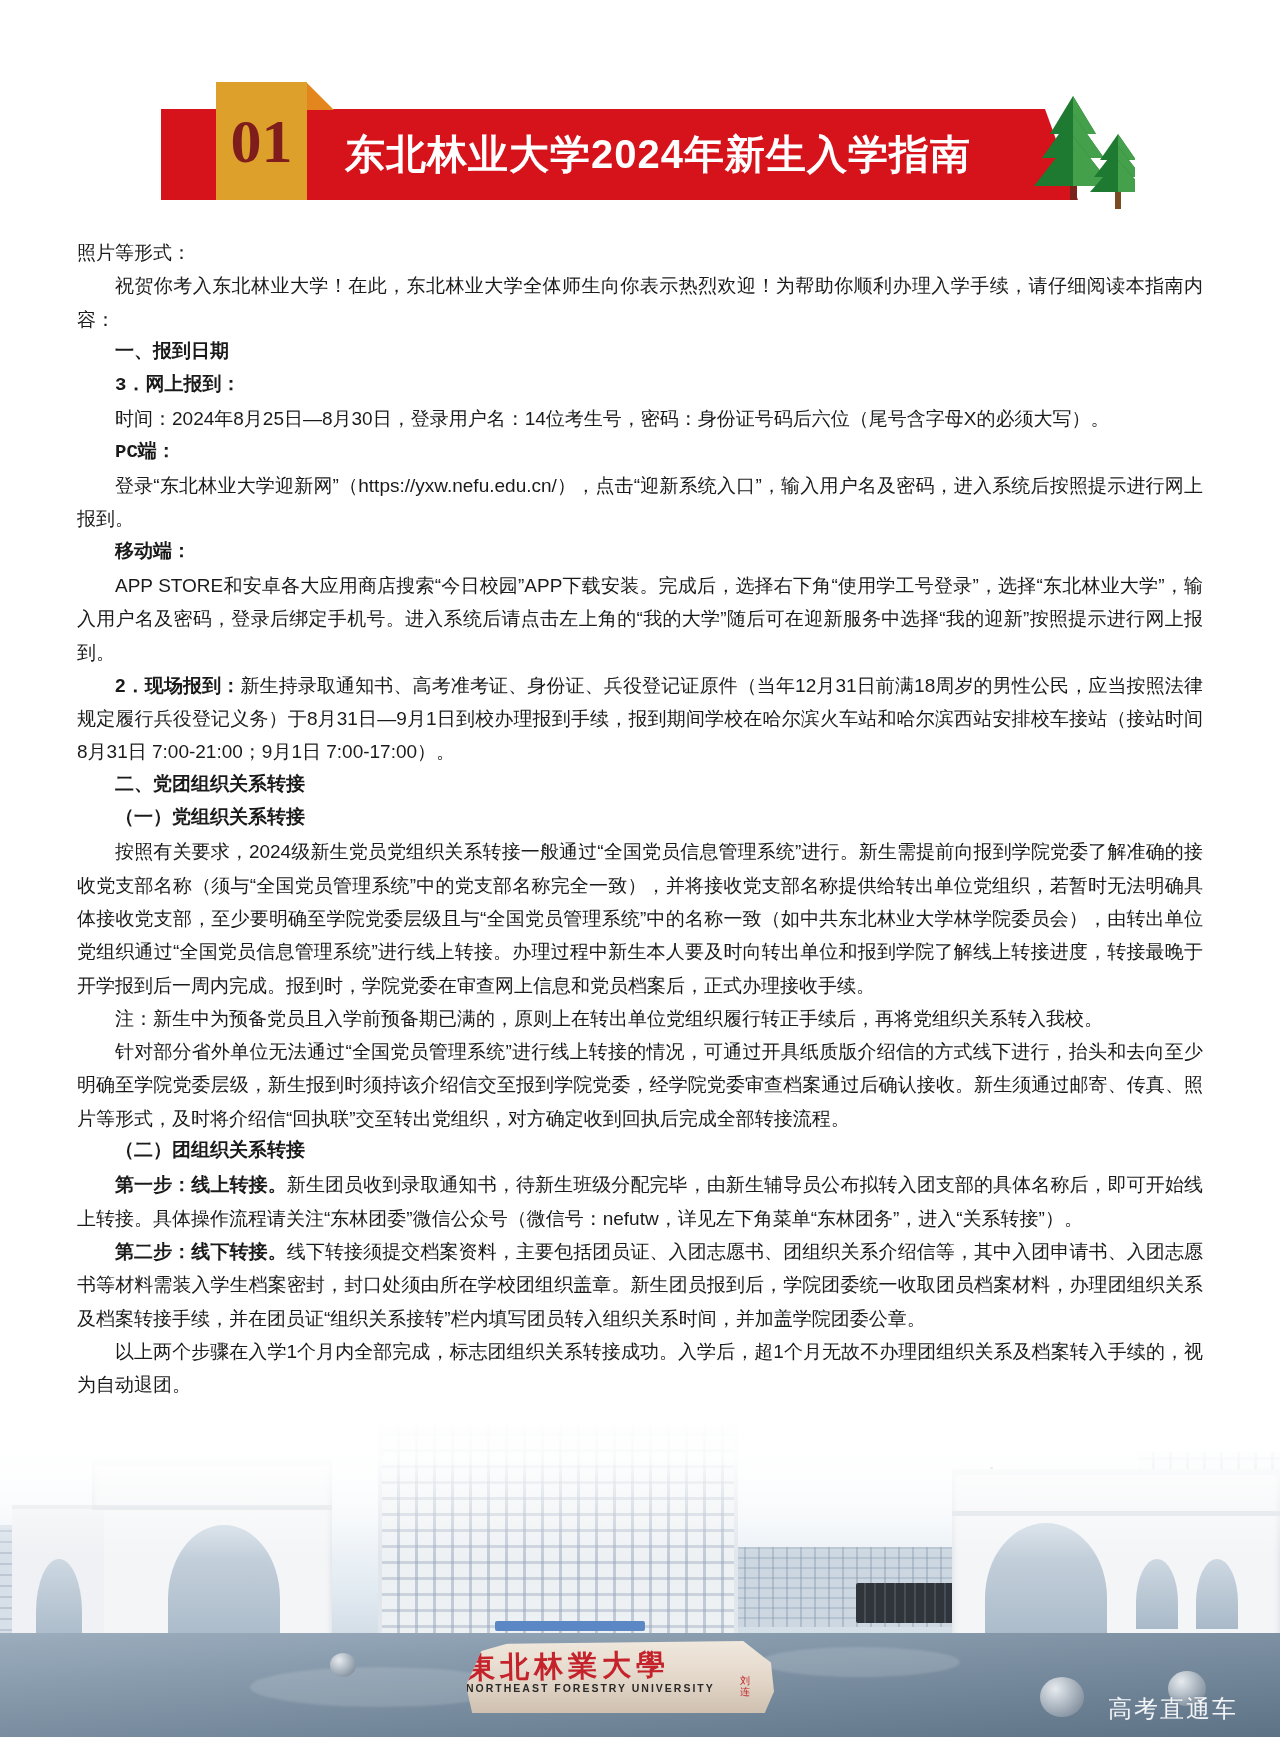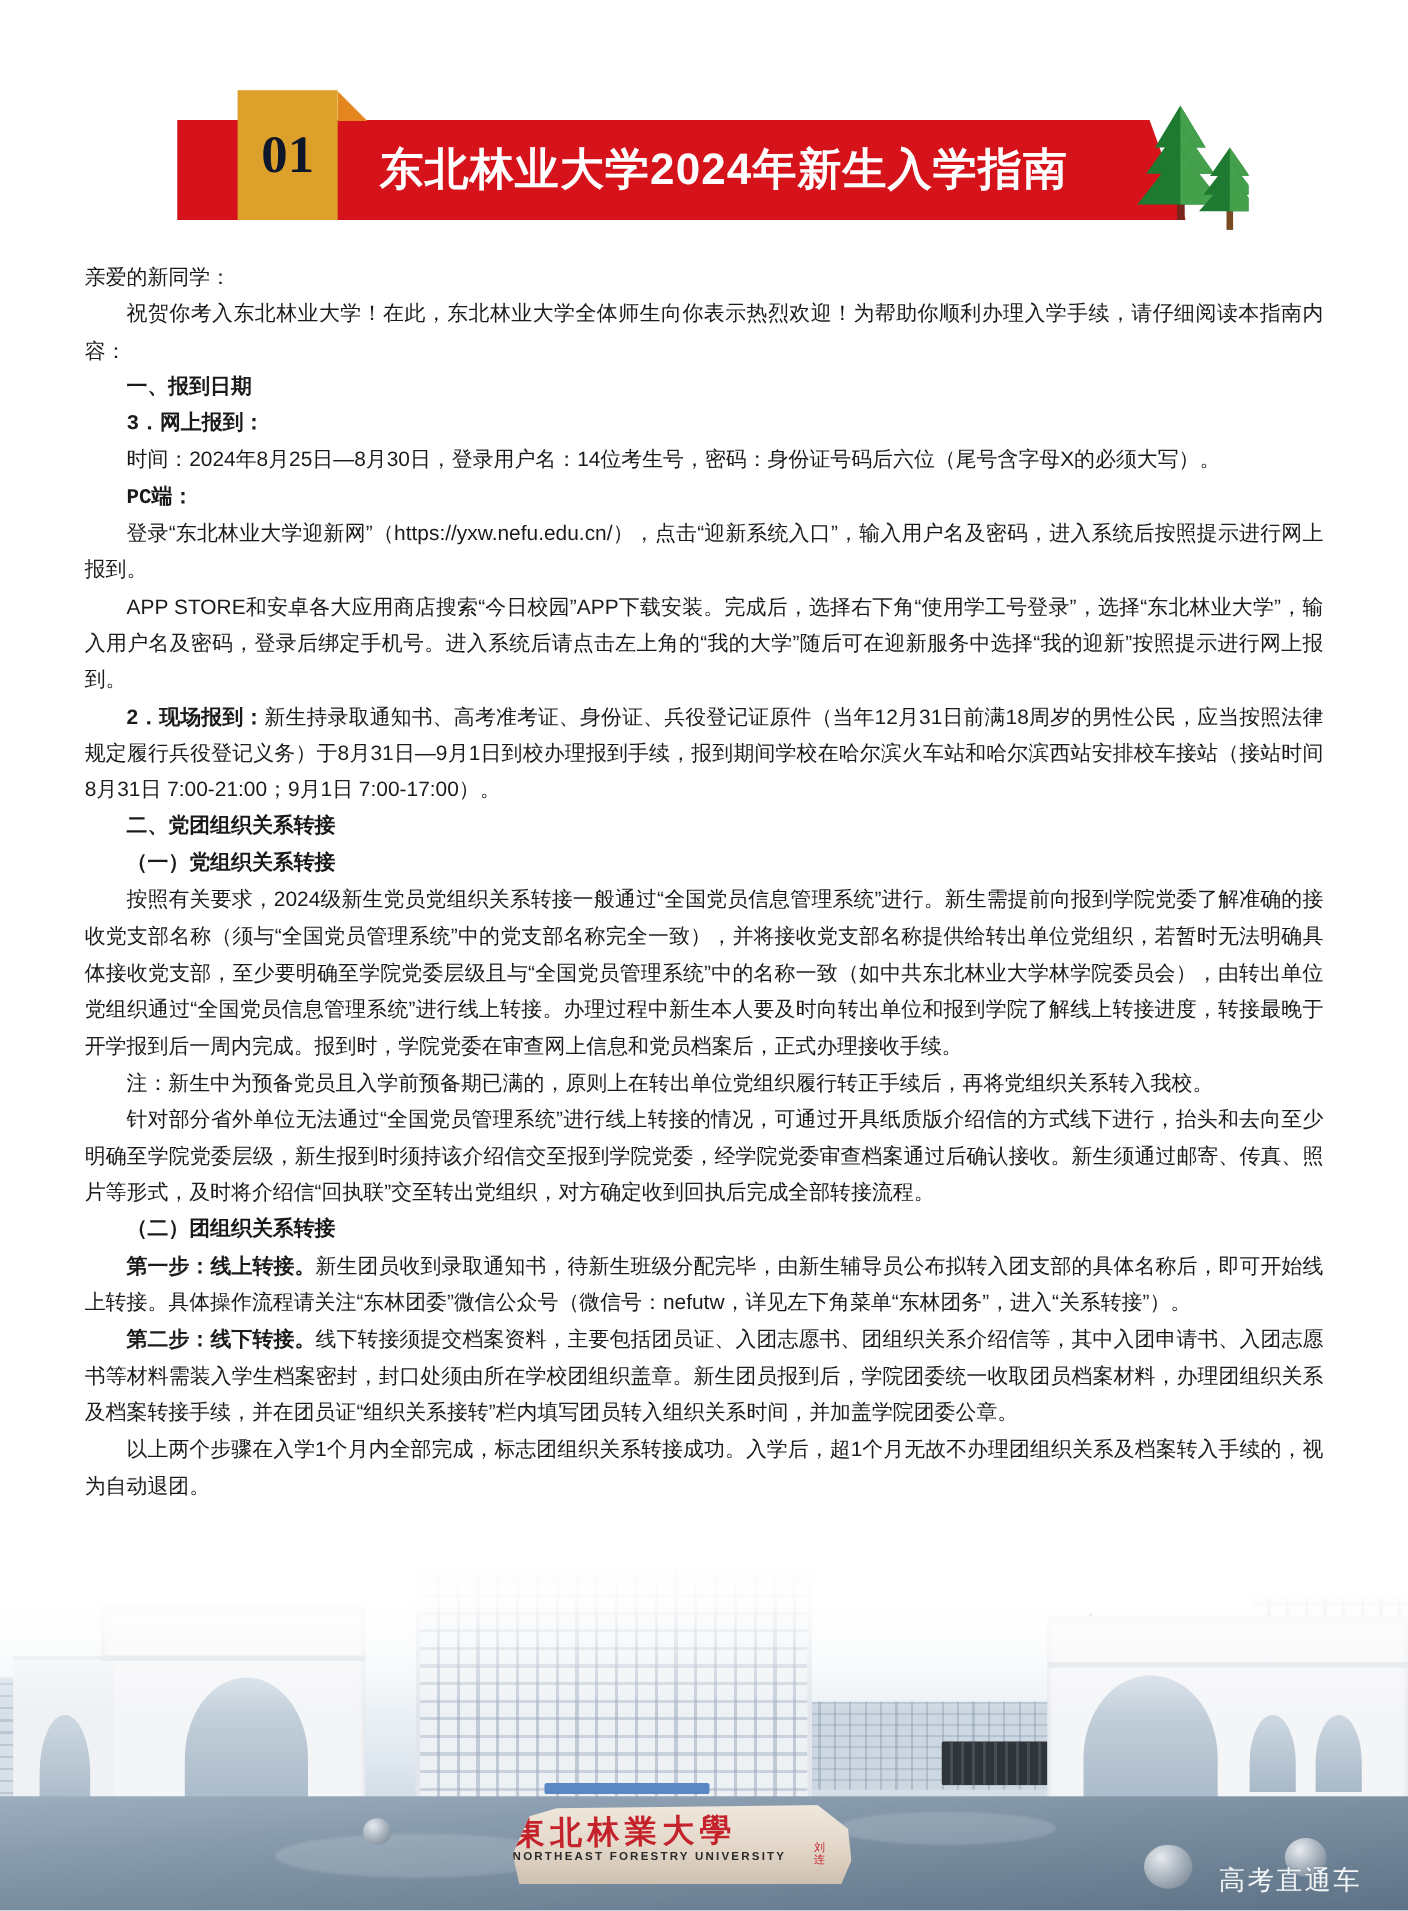--- a/index.html
+++ b/index.html
@@ -7,22 +7,22 @@
         font-family:"Liberation Sans","DejaVu Sans",sans-serif;color:#1a1a1a;}
 
   
   .banner{position:absolute;left:161px;top:109px;width:917px;height:91px;
           background:var(--banner-red,#d6121b);
           clip-path:polygon(0 0,96.4% 0,100% 100%,0 100%);}
   .banner-title{position:absolute;left:184px;top:0;height:72px;line-height:91px;
           font-size:40px;font-weight:700;color:#ffffff;letter-spacing:1px;white-space:nowrap;}
   .tab{position:absolute;left:216px;top:82px;width:91px;height:118px;
           background:var(--tab-gold,#dda12b);z-index:3;text-align:center;}
-  .tab span{font-family:"Liberation Serif","DejaVu Serif",serif;font-size:48px;line-height:118px;
-          font-weight:700;color:#0f172a;}
+  .tab span{font-family:"Liberation Serif","DejaVu Serif",serif;font-size:62px;line-height:118px;
+          font-weight:700;color:#7f1d1d;}
   .fold{position:absolute;left:307px;top:83px;width:27px;height:27px;z-index:2;
           background:var(--fold-orange,#e2861d);
           clip-path:polygon(0 0,100% 100%,0 100%);}
   .trees{position:absolute;left:1030px;top:96px;z-index:4;}
 
   
   .content{position:absolute;left:77px;top:236px;width:1126px;}
   .content p{margin:0;font-size:19px;line-height:33.3px;text-align:justify;
           text-indent:2em;color:#1a1a1a;}
   .content p.noindent{text-indent:0;}
@@ -104,27 +104,28 @@
       <polygon points="88,38 88,64 106,64" fill="#44a04b"></polygon>
       <polygon points="88,50 64,81 112,81" fill="#1f7a31"></polygon>
       <polygon points="88,50 88,81 112,81" fill="#44a04b"></polygon>
       <polygon points="88,64 60,96 116,96" fill="#1f7a31"></polygon>
       <polygon points="88,64 88,96 116,96" fill="#44a04b"></polygon>
     </svg>
   </div>
 
   <div class="content">
     <div>
-        <p class="noindent">亲爱的新同学：</p>
+        <p class="noindent">照片等形式：</p>
         <p>祝贺你考入东北林业大学！在此，东北林业大学全体师生向你表示热烈欢迎！为帮助你顺利办理入学手续，请仔细阅读本指南内容：</p>
         <p class="bold">一、报到日期</p>
         <p class="bold">3．网上报到：</p>
         <p>时间：2024年8月25日—8月30日，登录用户名：14位考生号，密码：身份证号码后六位（尾号含字母X的必须大写）。</p>
         <p class="bold">PC端：</p>
         <p>登录“东北林业大学迎新网”（https://yxw.nefu.edu.cn/），点击“迎新系统入口”，输入用户名及密码，进入系统后按照提示进行网上报到。</p>
+        <p class="bold">移动端：</p>
         <p>APP STORE和安卓各大应用商店搜索“今日校园”APP下载安装。完成后，选择右下角“使用学工号登录”，选择“东北林业大学”，输入用户名及密码，登录后绑定手机号。进入系统后请点击左上角的“我的大学”随后可在迎新服务中选择“我的迎新”按照提示进行网上报到。</p>
         <p><span class="lead">2．现场报到：</span>新生持录取通知书、高考准考证、身份证、兵役登记证原件（当年12月31日前满18周岁的男性公民，应当按照法律规定履行兵役登记义务）于8月31日—9月1日到校办理报到手续，报到期间学校在哈尔滨火车站和哈尔滨西站安排校车接站（接站时间8月31日 7:00-21:00；9月1日 7:00-17:00）。</p>
         <p class="bold">二、党团组织关系转接</p>
         <p class="bold">（一）党组织关系转接</p>
         <p>按照有关要求，2024级新生党员党组织关系转接一般通过“全国党员信息管理系统”进行。新生需提前向报到学院党委了解准确的接收党支部名称（须与“全国党员管理系统”中的党支部名称完全一致），并将接收党支部名称提供给转出单位党组织，若暂时无法明确具体接收党支部，至少要明确至学院党委层级且与“全国党员管理系统”中的名称一致（如中共东北林业大学林学院委员会），由转出单位党组织通过“全国党员信息管理系统”进行线上转接。办理过程中新生本人要及时向转出单位和报到学院了解线上转接进度，转接最晚于开学报到后一周内完成。报到时，学院党委在审查网上信息和党员档案后，正式办理接收手续。</p>
         <p>注：新生中为预备党员且入学前预备期已满的，原则上在转出单位党组织履行转正手续后，再将党组织关系转入我校。</p>
         <p>针对部分省外单位无法通过“全国党员管理系统”进行线上转接的情况，可通过开具纸质版介绍信的方式线下进行，抬头和去向至少明确至学院党委层级，新生报到时须持该介绍信交至报到学院党委，经学院党委审查档案通过后确认接收。新生须通过邮寄、传真、照片等形式，及时将介绍信“回执联”交至转出党组织，对方确定收到回执后完成全部转接流程。</p>
         <p class="bold">（二）团组织关系转接</p>
         <p><span class="lead">第一步：线上转接。</span>新生团员收到录取通知书，待新生班级分配完毕，由新生辅导员公布拟转入团支部的具体名称后，即可开始线上转接。具体操作流程请关注“东林团委”微信公众号（微信号：nefutw，详见左下角菜单“东林团务”，进入“关系转接”）。</p>
         <p><span class="lead">第二步：线下转接。</span>线下转接须提交档案资料，主要包括团员证、入团志愿书、团组织关系介绍信等，其中入团申请书、入团志愿书等材料需装入学生档案密封，封口处须由所在学校团组织盖章。新生团员报到后，学院团委统一收取团员档案材料，办理团组织关系及档案转接手续，并在团员证“组织关系接转”栏内填写团员转入组织关系时间，并加盖学院团委公章。</p>

